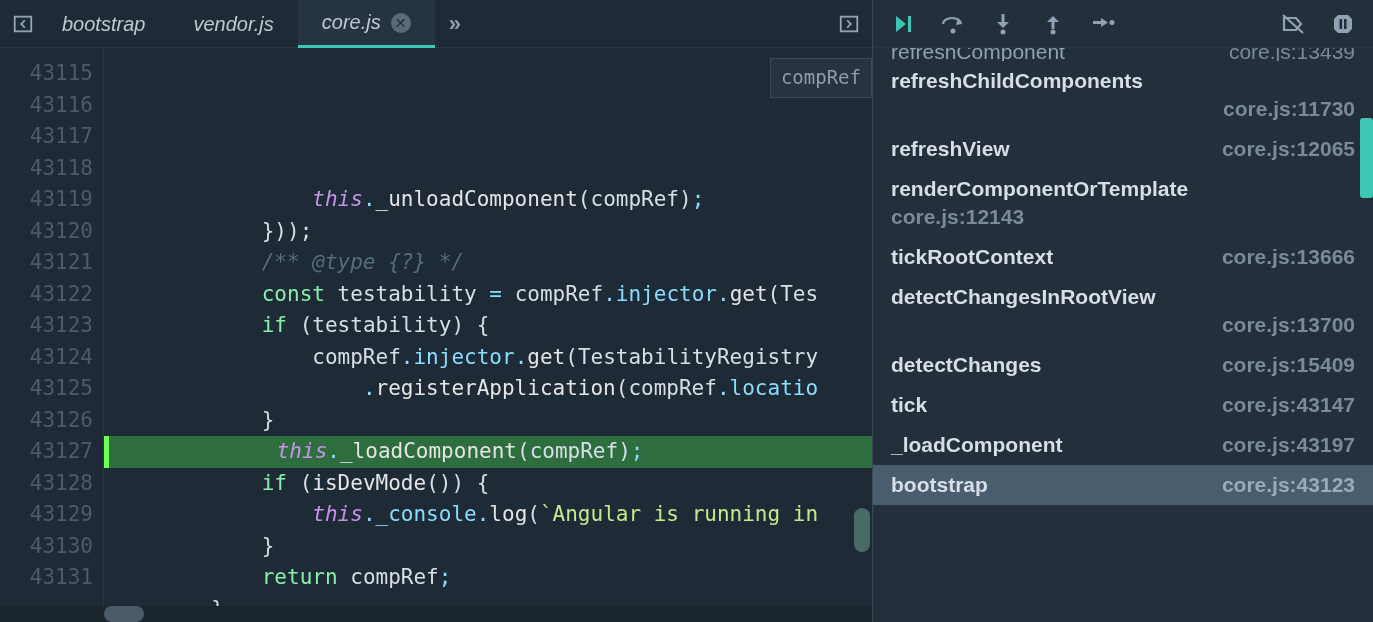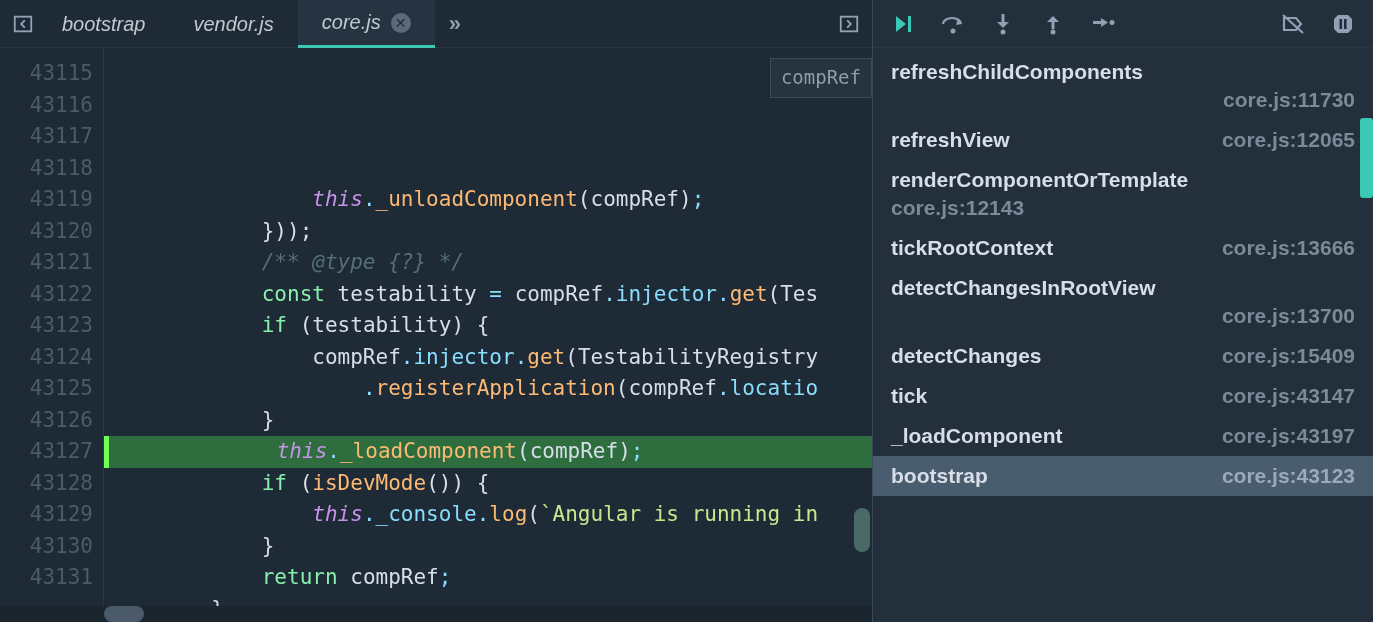--- a/index.html
+++ b/index.html
@@ -108,21 +108,21 @@
     position: relative;
   }
   .code-line.highlighted {
     background: #2e6e3e;
     border-left: 5px solid #6fff55;
     padding-left: 16px;
   }
   .tok-keyword { color: #86efac; }
   .tok-this { color: #c792ea; font-style: italic; }
   .tok-prop { color: #89ddff; }
-  .tok-fn { color: #fdba74; }
+  .tok-fn { color: #e5e5e5; }
   .tok-var { color: #d8dee9; }
   .tok-paren { color: #d8dee9; }
   .tok-comment { color: #546e7a; font-style: italic; }
   .tok-str { color: #c3e88d; }
   .tok-punct { color: #89ddff; }
   .popup {
     position: absolute;
     right: 0;
     top: 10px;
     background: rgba(42, 55, 66, 0.82);
@@ -335,20 +335,24 @@
     </div>
     <div class="debug-btn">
       <svg width="24" height="24" viewBox="0 0 24 24" fill="#8fa1b3">
           <path d="M7 3h10l4 4v10l-4 4H7l-4-4V7z"></path>
           <rect x="8.5" y="7" width="2.6" height="10" fill="#232f3b"></rect>
           <rect x="13" y="7" width="2.6" height="10" fill="#232f3b"></rect>
         </svg>
     </div>
   </div>
   <div class="callstack">
+    <div class="stack-cut">
+      <span class="stack-fn" style="color:#8fa1b3">refreshComponent</span>
+      <span style="float:right" class="stack-loc">core.js:13439</span>
+    </div>
     <div id="stack-frames">
         <div class="stack-row">
           <span class="stack-fn">refreshChildComponents</span>
           <span class="stack-loc" style="width: 100%; text-align: right;">core.js:11730</span>
         </div>
         <div class="stack-row">
           <span class="stack-fn">refreshView</span>
           <span class="stack-loc">core.js:12065</span>
         </div>
         <div class="stack-row">

